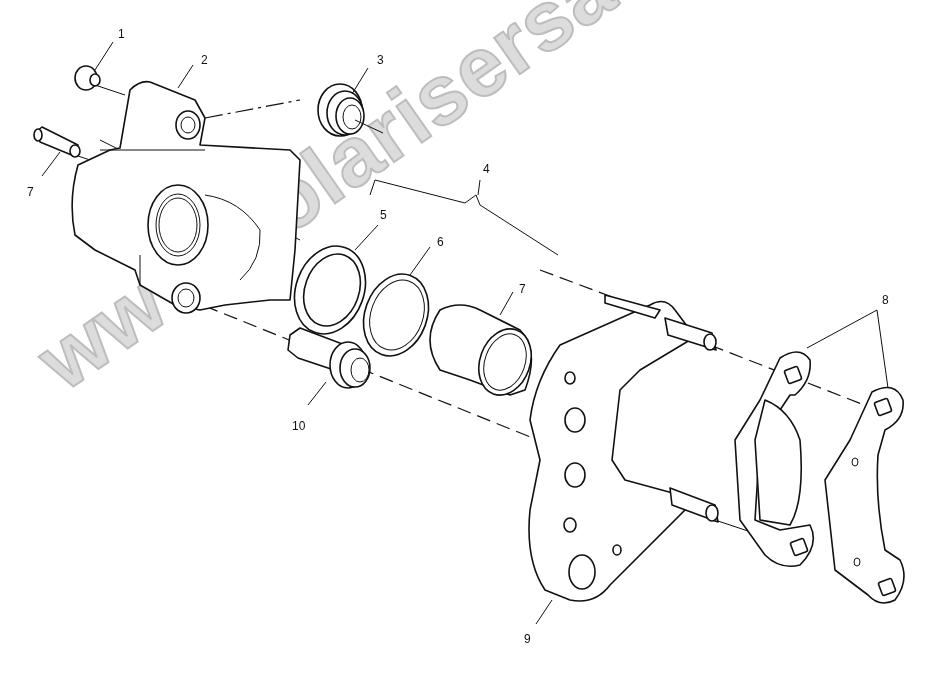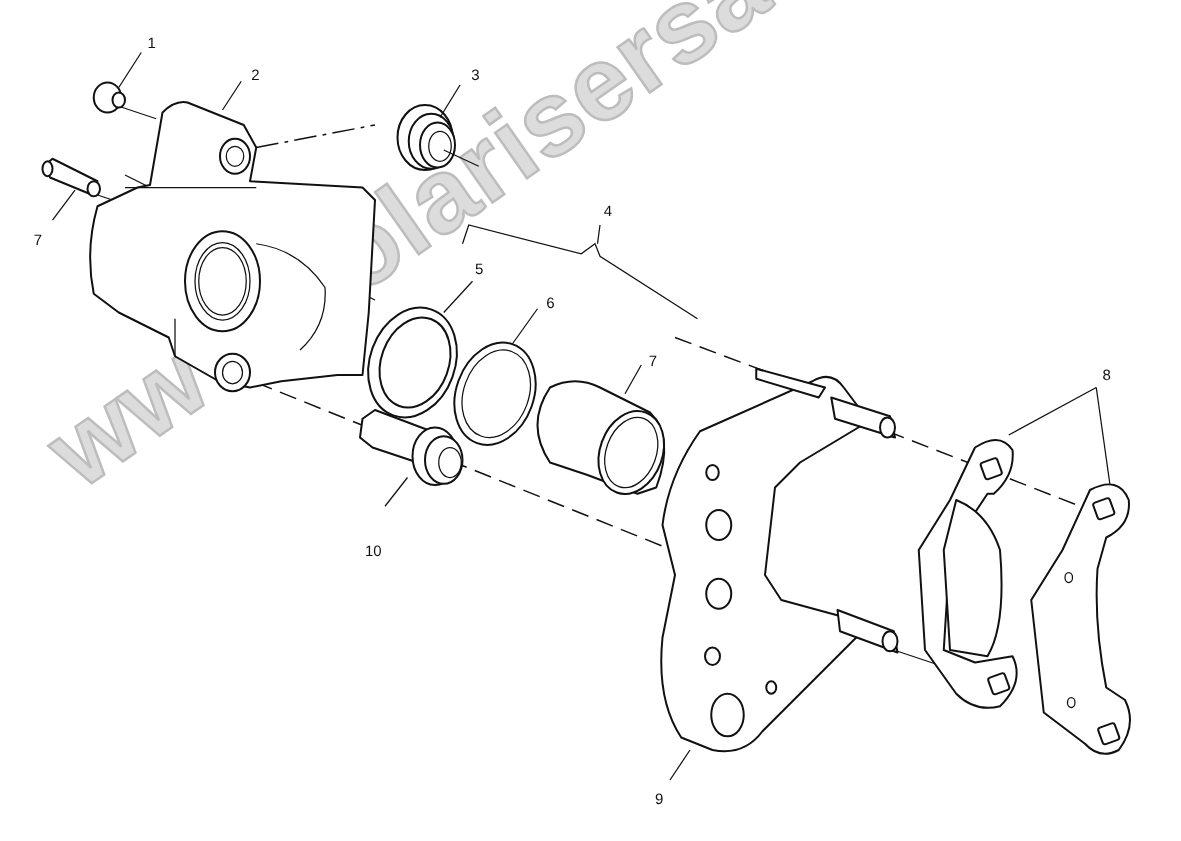--- a/index.html
+++ b/index.html
@@ -133,15 +133,15 @@
 
   <span class="callout" style="left:118px;top:28px;">1</span>
   <span class="callout" style="left:201px;top:54px;">2</span>
   <span class="callout" style="left:377px;top:54px;">3</span>
   <span class="callout" style="left:483px;top:163px;">4</span>
   <span class="callout" style="left:380px;top:209px;">5</span>
   <span class="callout" style="left:437px;top:236px;">6</span>
   <span class="callout" style="left:519px;top:283px;">7</span>
   <span class="callout" style="left:882px;top:294px;">8</span>
   <span class="callout" style="left:524px;top:633px;">9</span>
-  <span class="callout" style="left:292px;top:435px;text-align:right;">10</span>
+  <span class="callout" style="left:292px;top:420px;text-align:right;">10</span>
   <span class="callout" style="left:27px;top:186px;">7</span>
 </div>
 
 </body></html>

